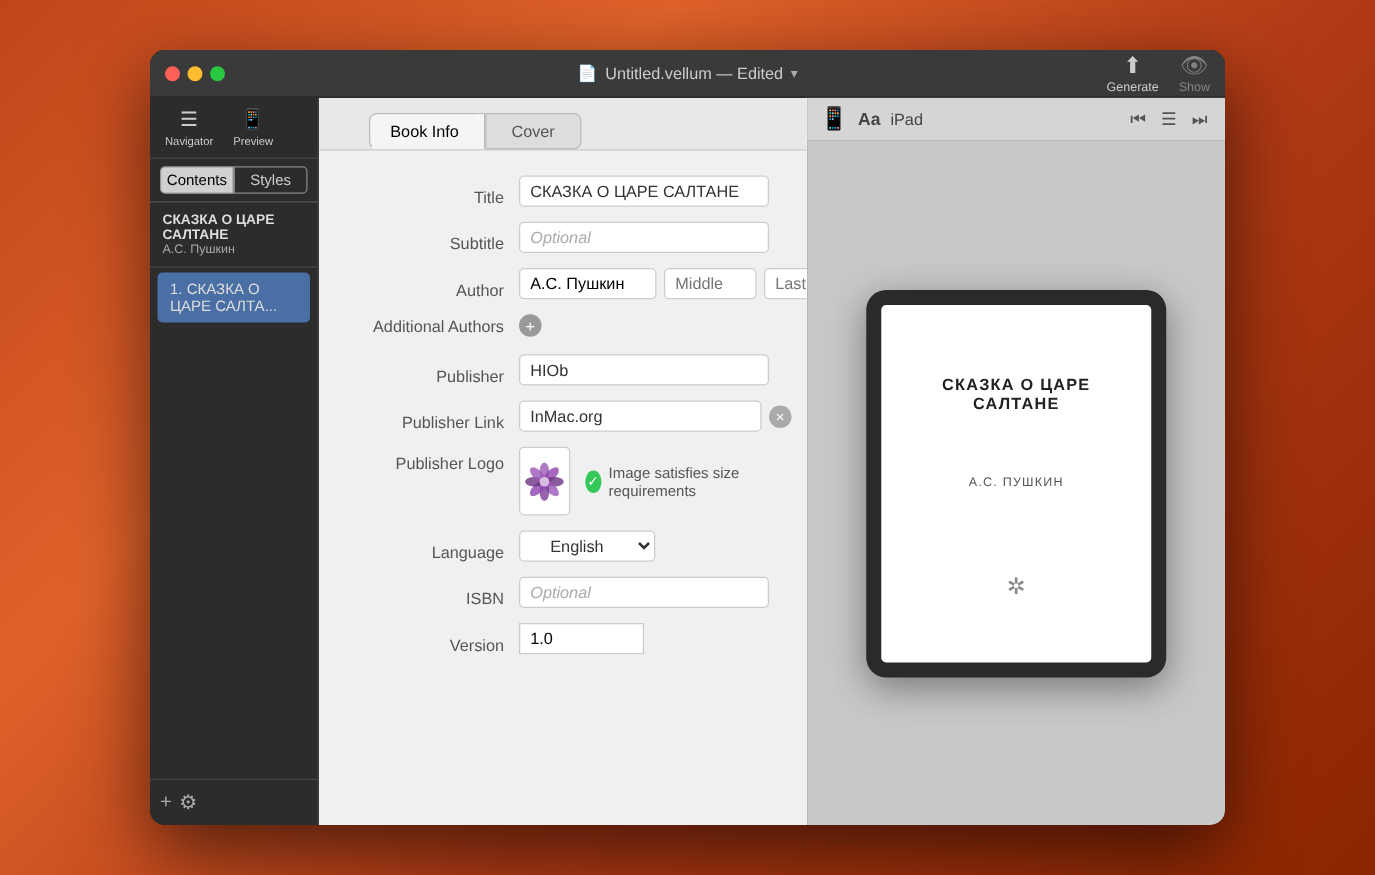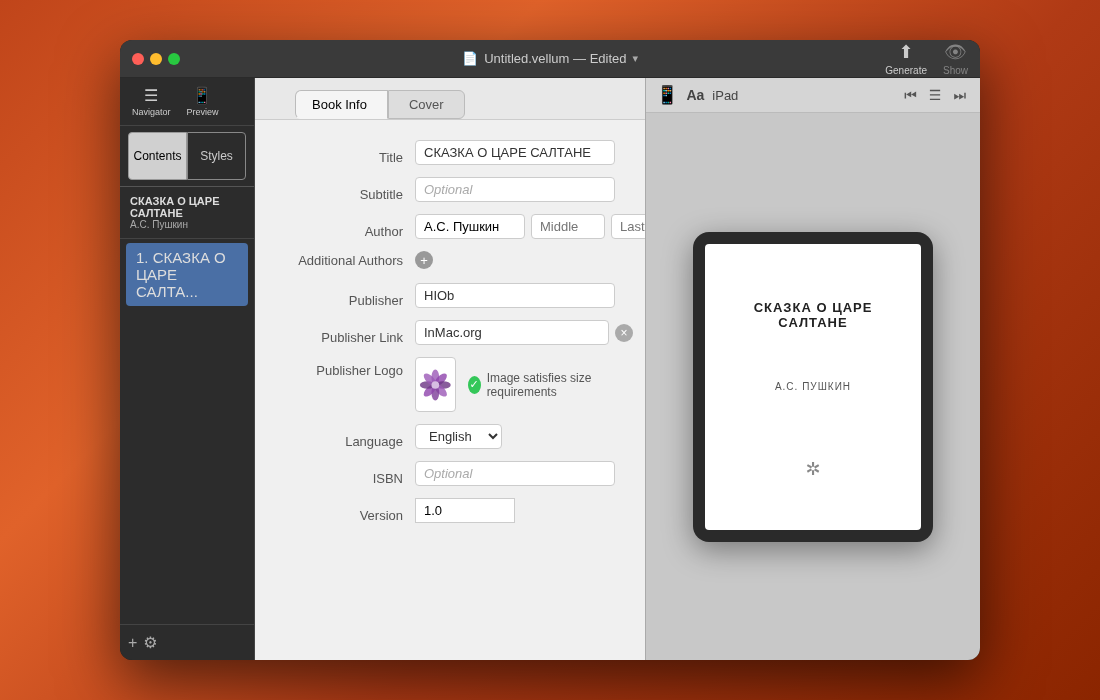--- a/index.html
+++ b/index.html
@@ -125,21 +125,21 @@
       display: flex;
       padding: 6px 8px;
       gap: 0;
       border-bottom: 1px solid #555;
     }
 
     .sidebar-tab {
       flex: 1;
       text-align: center;
       font-size: 12px;
-      padding: 16px 0;
+      padding: 3px 0;
       cursor: pointer;
       color: #ccc;
       border: 1px solid #888;
       background: transparent;
     }
 
     .sidebar-tab.active {
       background: #d0d0d0;
       color: #000;
       border: 1px solid #999;
@@ -164,21 +164,21 @@
       text-transform: uppercase;
     }
 
     .sidebar-book-author {
       font-size: 10px;
       color: #aaa;
     }
 
     .sidebar-item {
       padding: 6px 10px;
-      font-size: 15px;
+      font-size: 12px;
       color: #ddd;
       cursor: pointer;
       background: #4a6fa5;
       border-radius: 4px;
       margin: 4px 6px;
     }
 
     .sidebar-footer {
       margin-top: auto;
       padding: 8px;
@@ -390,21 +390,21 @@
       border-radius: 50%;
       background: #34c759;
       color: white;
       font-size: 11px;
       display: flex;
       align-items: center;
       justify-content: center;
     }
 
     .language-select {
-      padding: 3px 9px;
+      padding: 3px 20px;
       font-size: 13px;
       border: 1px solid #ccc;
       border-radius: 4px;
       background: white;
       color: #333;
       appearance: auto;
     }
 
     .version-input {
       width: 100px;

